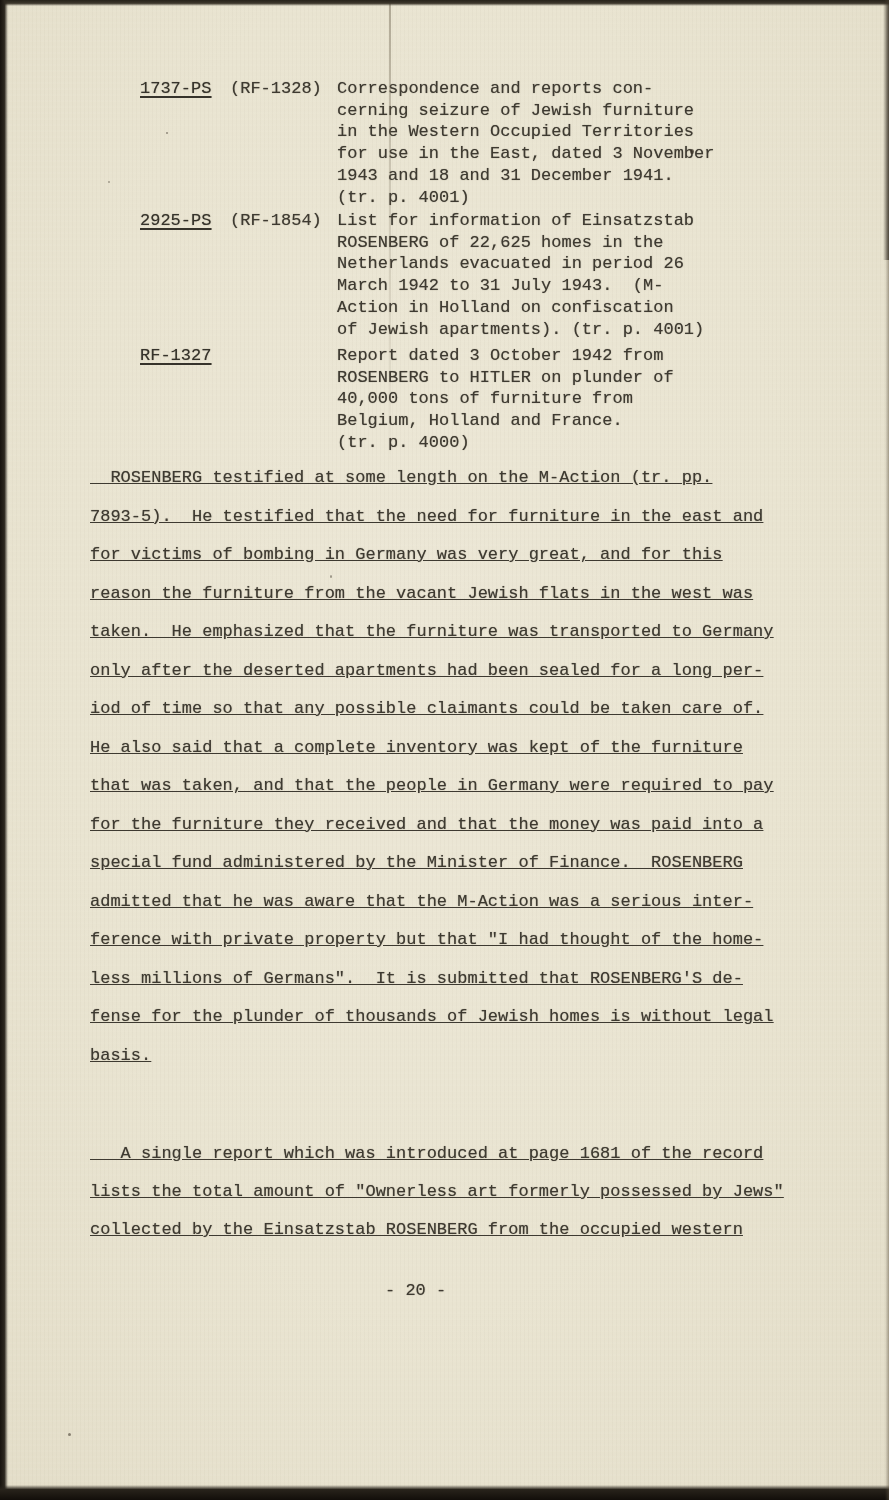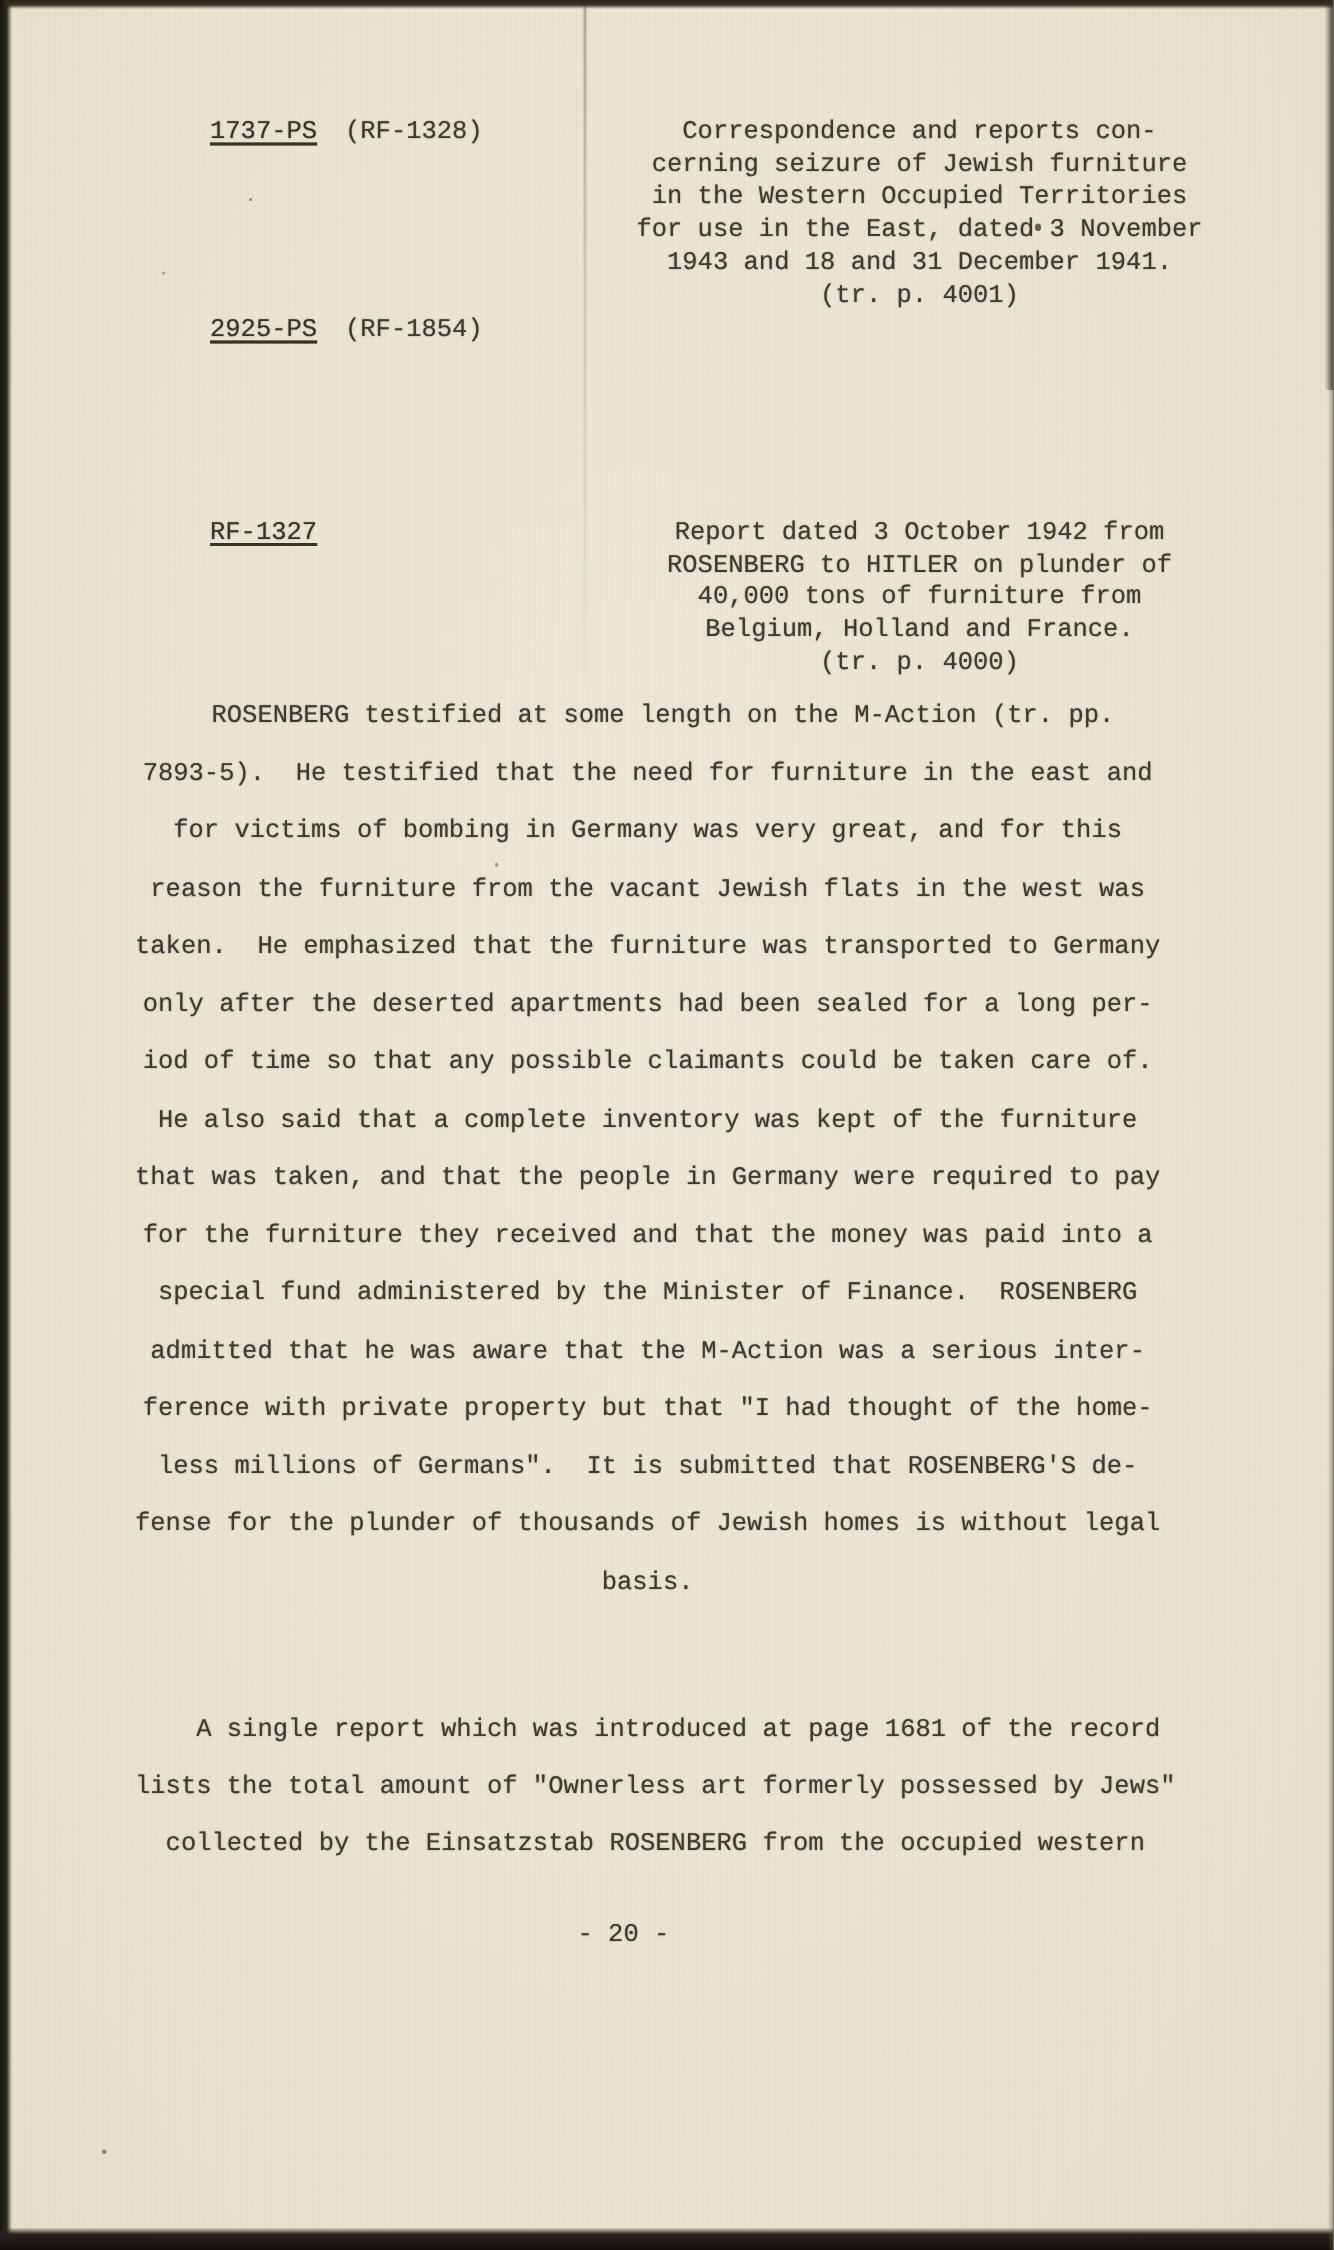--- a/index.html
+++ b/index.html
@@ -9,21 +9,20 @@
   }
   .scan {
     position: relative;
     width: 889px;
     height: 1500px;
     overflow: hidden;
     background: radial-gradient(ellipse at 48% 42%, #ece7d6 0%, #e9e4d1 55%, #e3ddc8 100%);
     font-family: "Liberation Mono", "DejaVu Sans Mono", monospace;
     font-size: 17px;
     color: #3e3a31;
-    text-align: center;
   }
   
   .grain {
     position: absolute;
     inset: 0;
     background:
       repeating-linear-gradient(90deg, rgba(120,110,85,0.035) 0 1px, transparent 1px 4px),
       repeating-linear-gradient(0deg, rgba(255,255,250,0.03) 0 2px, transparent 2px 6px);
     pointer-events: none;
   }
@@ -52,20 +51,21 @@
   }
   .exhibit .desc {
     margin-left: 337px;
     white-space: pre;
   }
   .para {
     position: absolute;
     left: 90px;
     white-space: pre;
     line-height: 38.5px;
+    text-decoration: underline;
   }
   .para.p1 { top: 459px; }
   .para.p2 { top: 1135px; line-height: 38px; }
   .heading {
     position: absolute;
     left: 90px;
     top: 1101px;
     white-space: pre;
     color: #38342c;
   }
@@ -144,20 +144,26 @@
 cerning seizure of Jewish furniture
 in the Western Occupied Territories
 for use in the East, dated 3 November
 1943 and 18 and 31 December 1941.
 (tr. p. 4001)</div>
   </div>
 
   <div class="exhibit ink" style="top:210px">
     <span class="num">2925-PS</span>
     <span class="ref">(RF-1854)</span>
+    <div class="desc">List for information of Einsatzstab
+ROSENBERG of 22,625 homes in the
+Netherlands evacuated in period 26
+March 1942 to 31 July 1943.  (M-
+Action in Holland on confiscation
+of Jewish apartments). (tr. p. 4001)</div>
   </div>
 
   <div class="exhibit ink" style="top:345px">
     <span class="num">RF-1327</span>
     <span class="ref"></span>
     <div class="desc">Report dated 3 October 1942 from
 ROSENBERG to HITLER on plunder of
 40,000 tons of furniture from
 Belgium, Holland and France.
 (tr. p. 4000)</div>

